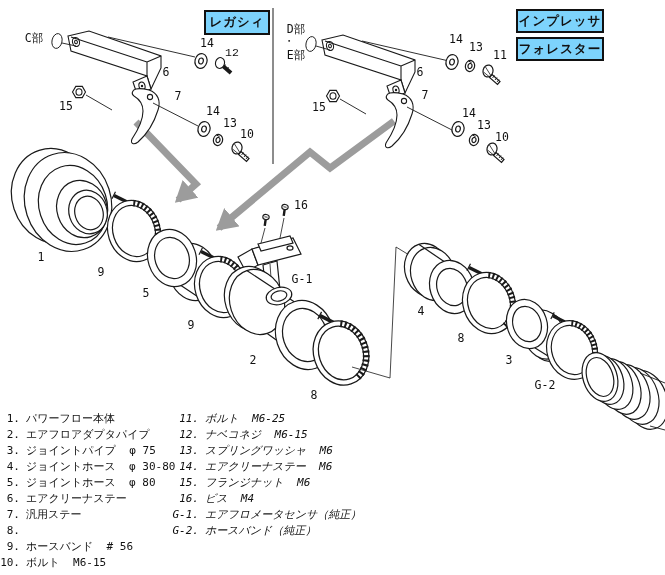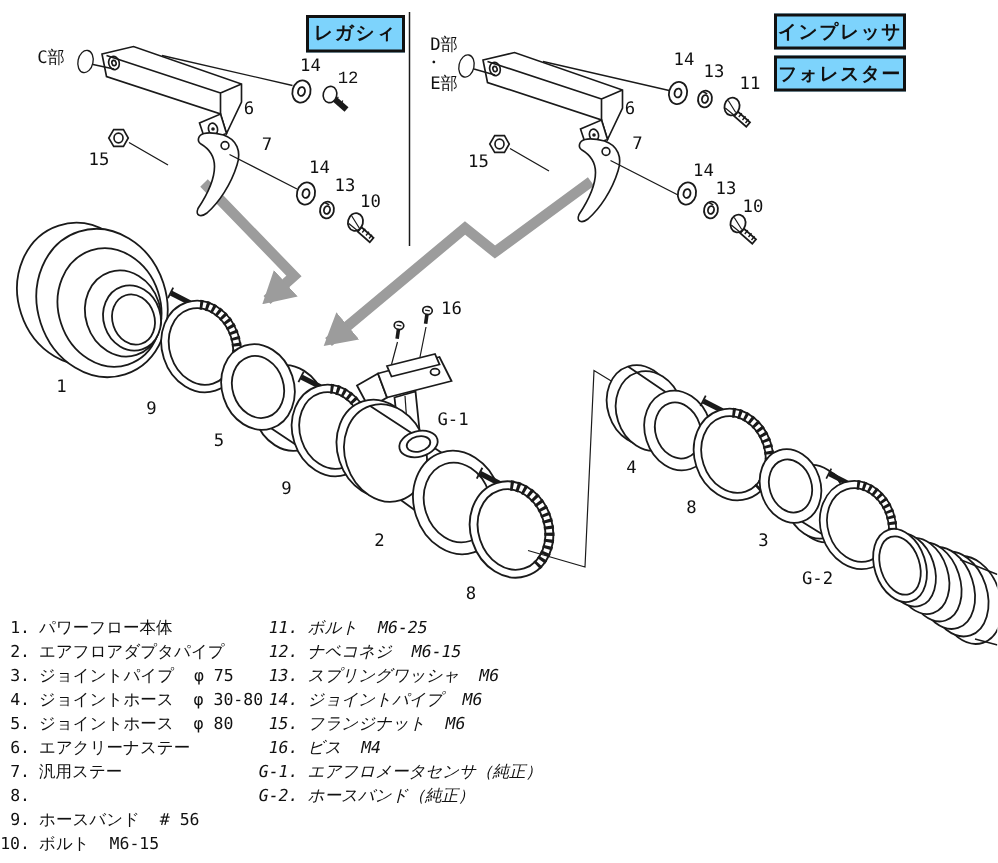--- a/index.html
+++ b/index.html
@@ -267,19 +267,19 @@
       <div class="pl-row"><span class="pl-num">6.</span><span class="pl-name">エアクリーナステー</span></div>
       <div class="pl-row"><span class="pl-num">7.</span><span class="pl-name">汎用ステー</span></div>
       <div class="pl-row"><span class="pl-num">8.</span></div>
       <div class="pl-row"><span class="pl-num">9.</span><span class="pl-name">ホースバンド  # 56</span></div>
       <div class="pl-row"><span class="pl-num">10.</span><span class="pl-name">ボルト  M6-15</span></div>
     </div>
   <div class="parts-col" id="parts-col2">
       <div class="pl-row"><span class="pl-num">11.</span><span class="pl-name">ボルト  M6-25</span></div>
       <div class="pl-row"><span class="pl-num">12.</span><span class="pl-name">ナベコネジ  M6-15</span></div>
       <div class="pl-row"><span class="pl-num">13.</span><span class="pl-name">スプリングワッシャ  M6</span></div>
-      <div class="pl-row"><span class="pl-num">14.</span><span class="pl-name">ジョイントパイプ  M6</span></div>
+      <div class="pl-row"><span class="pl-num">14.</span><span class="pl-name">エアクリーナステー  M6</span></div>
       <div class="pl-row"><span class="pl-num">15.</span><span class="pl-name">フランジナット  M6</span></div>
       <div class="pl-row"><span class="pl-num">16.</span><span class="pl-name">ビス  M4</span></div>
       <div class="pl-row"><span class="pl-num">G-1.</span><span class="pl-name">エアフロメータセンサ（純正）</span></div>
       <div class="pl-row"><span class="pl-num">G-2.</span><span class="pl-name">ホースバンド（純正）</span></div>
     </div>
 </div>
 
 </body></html>

